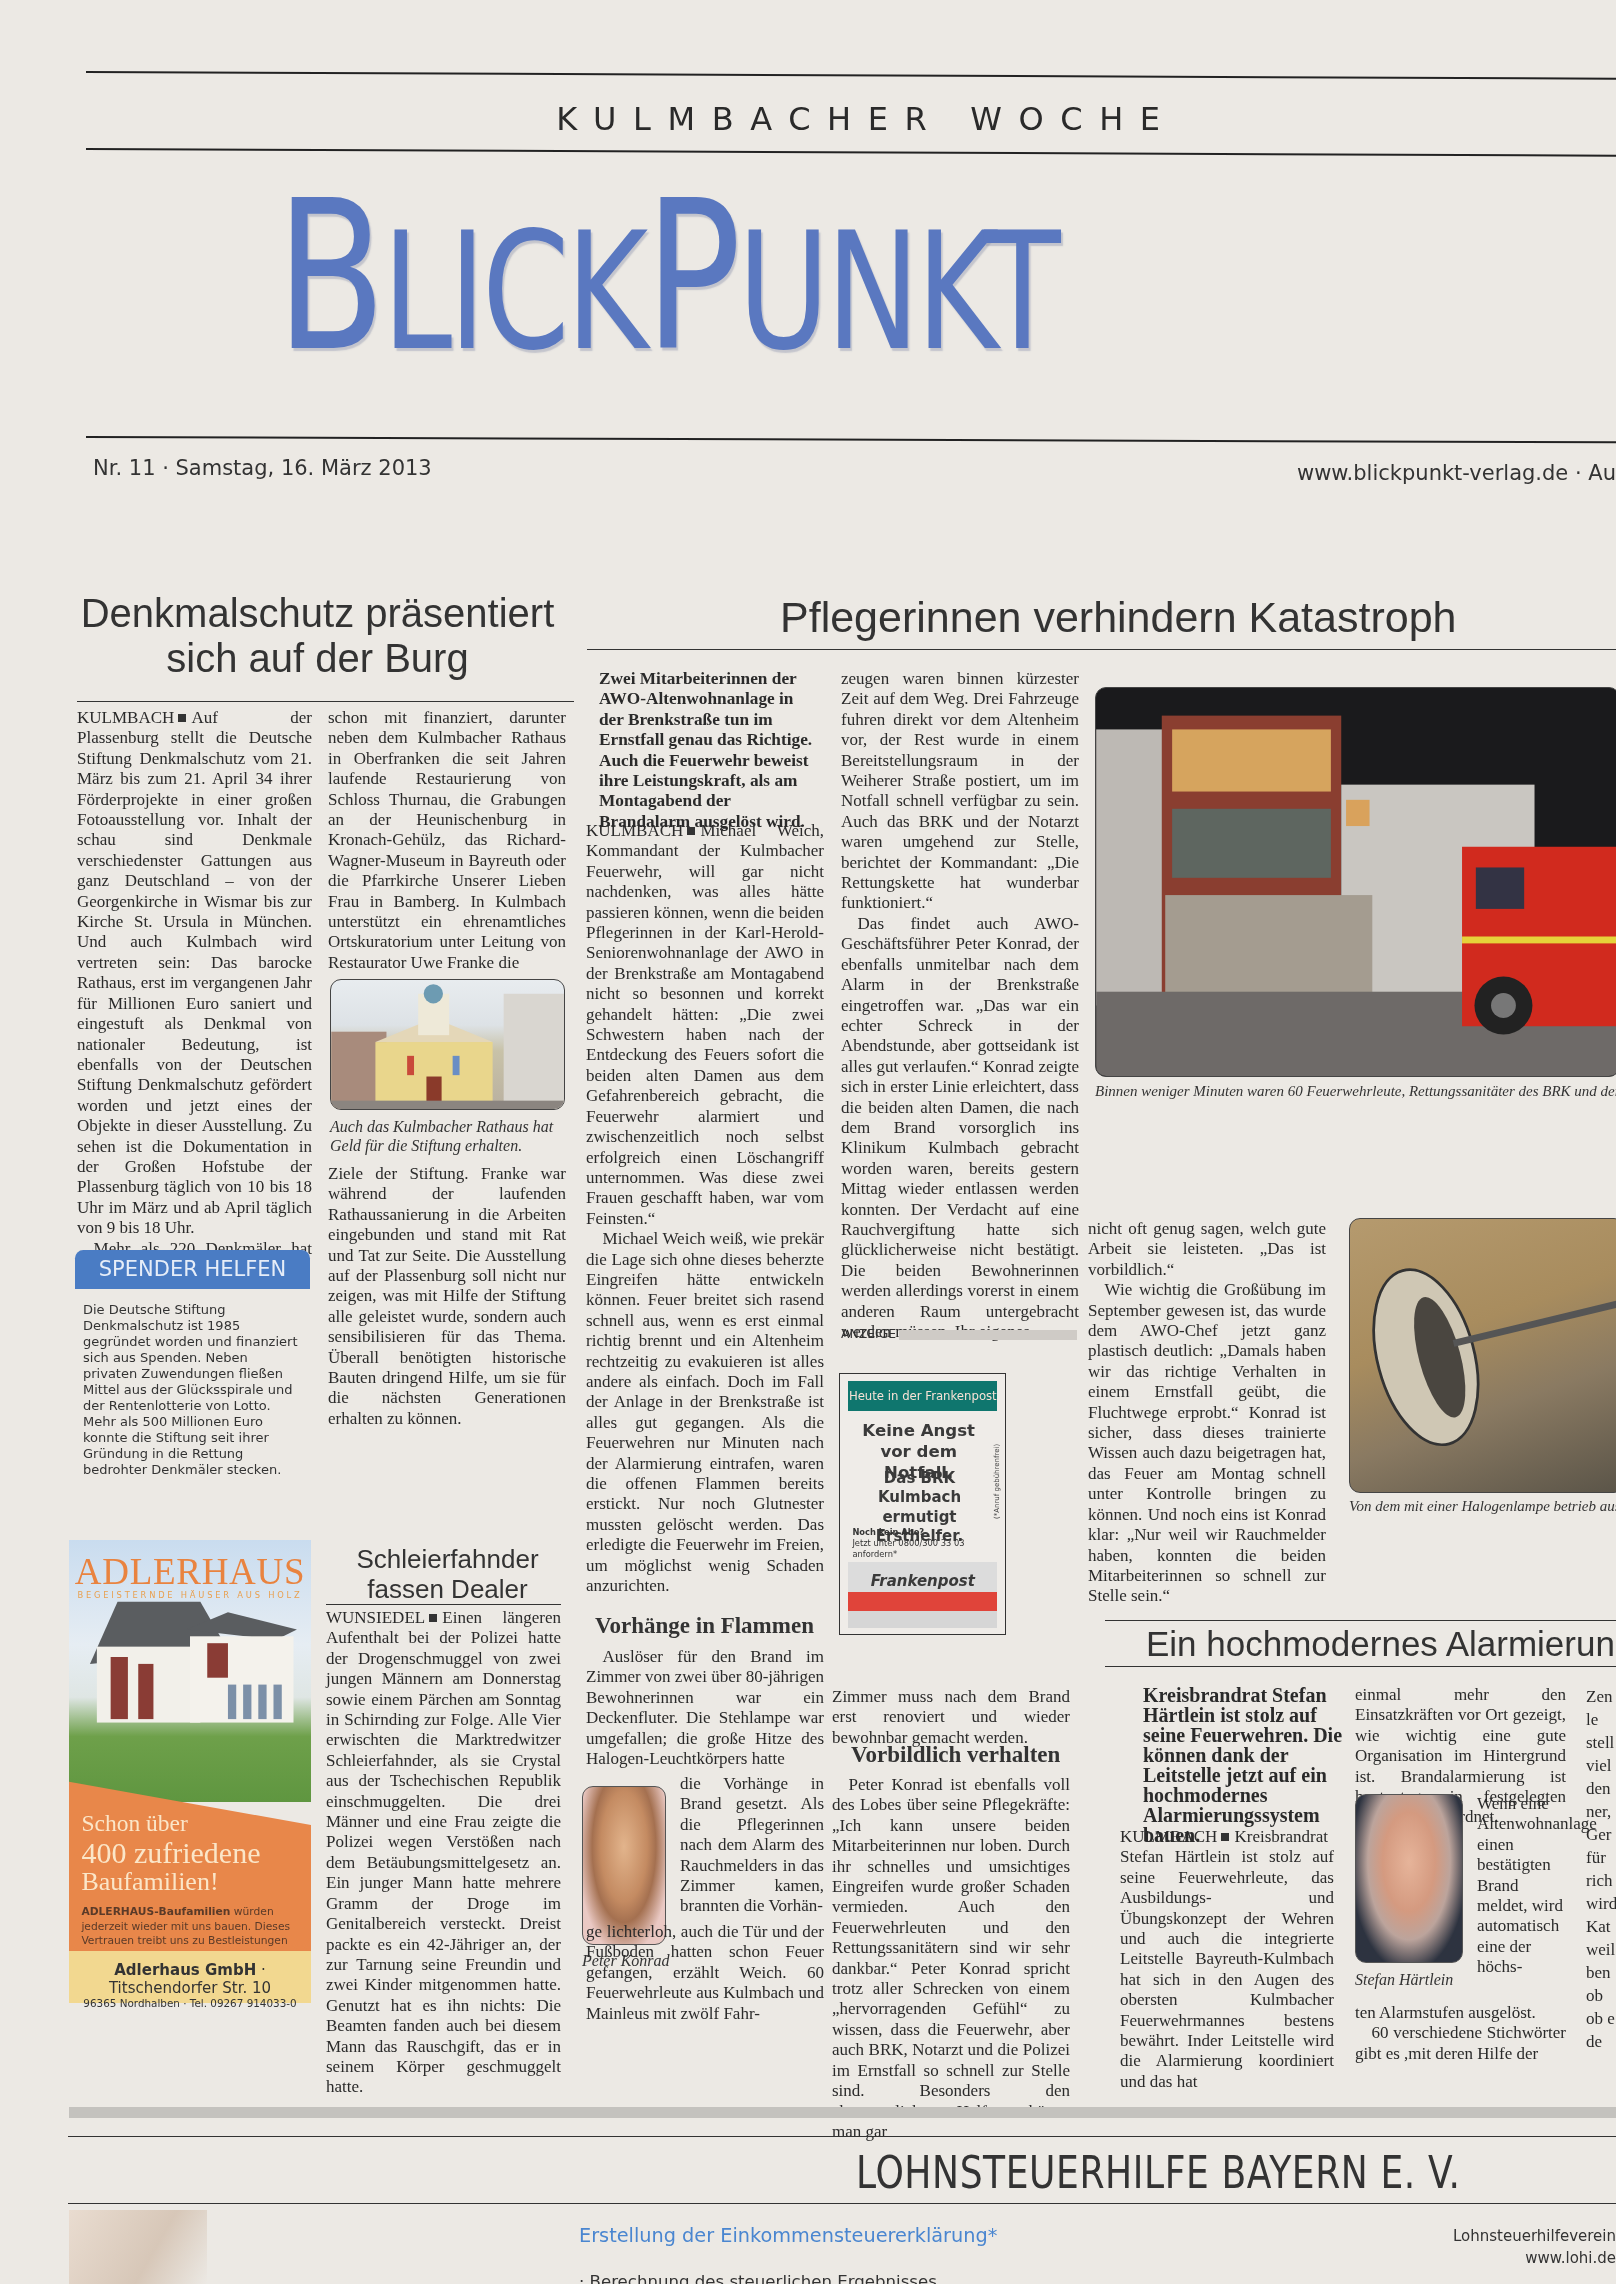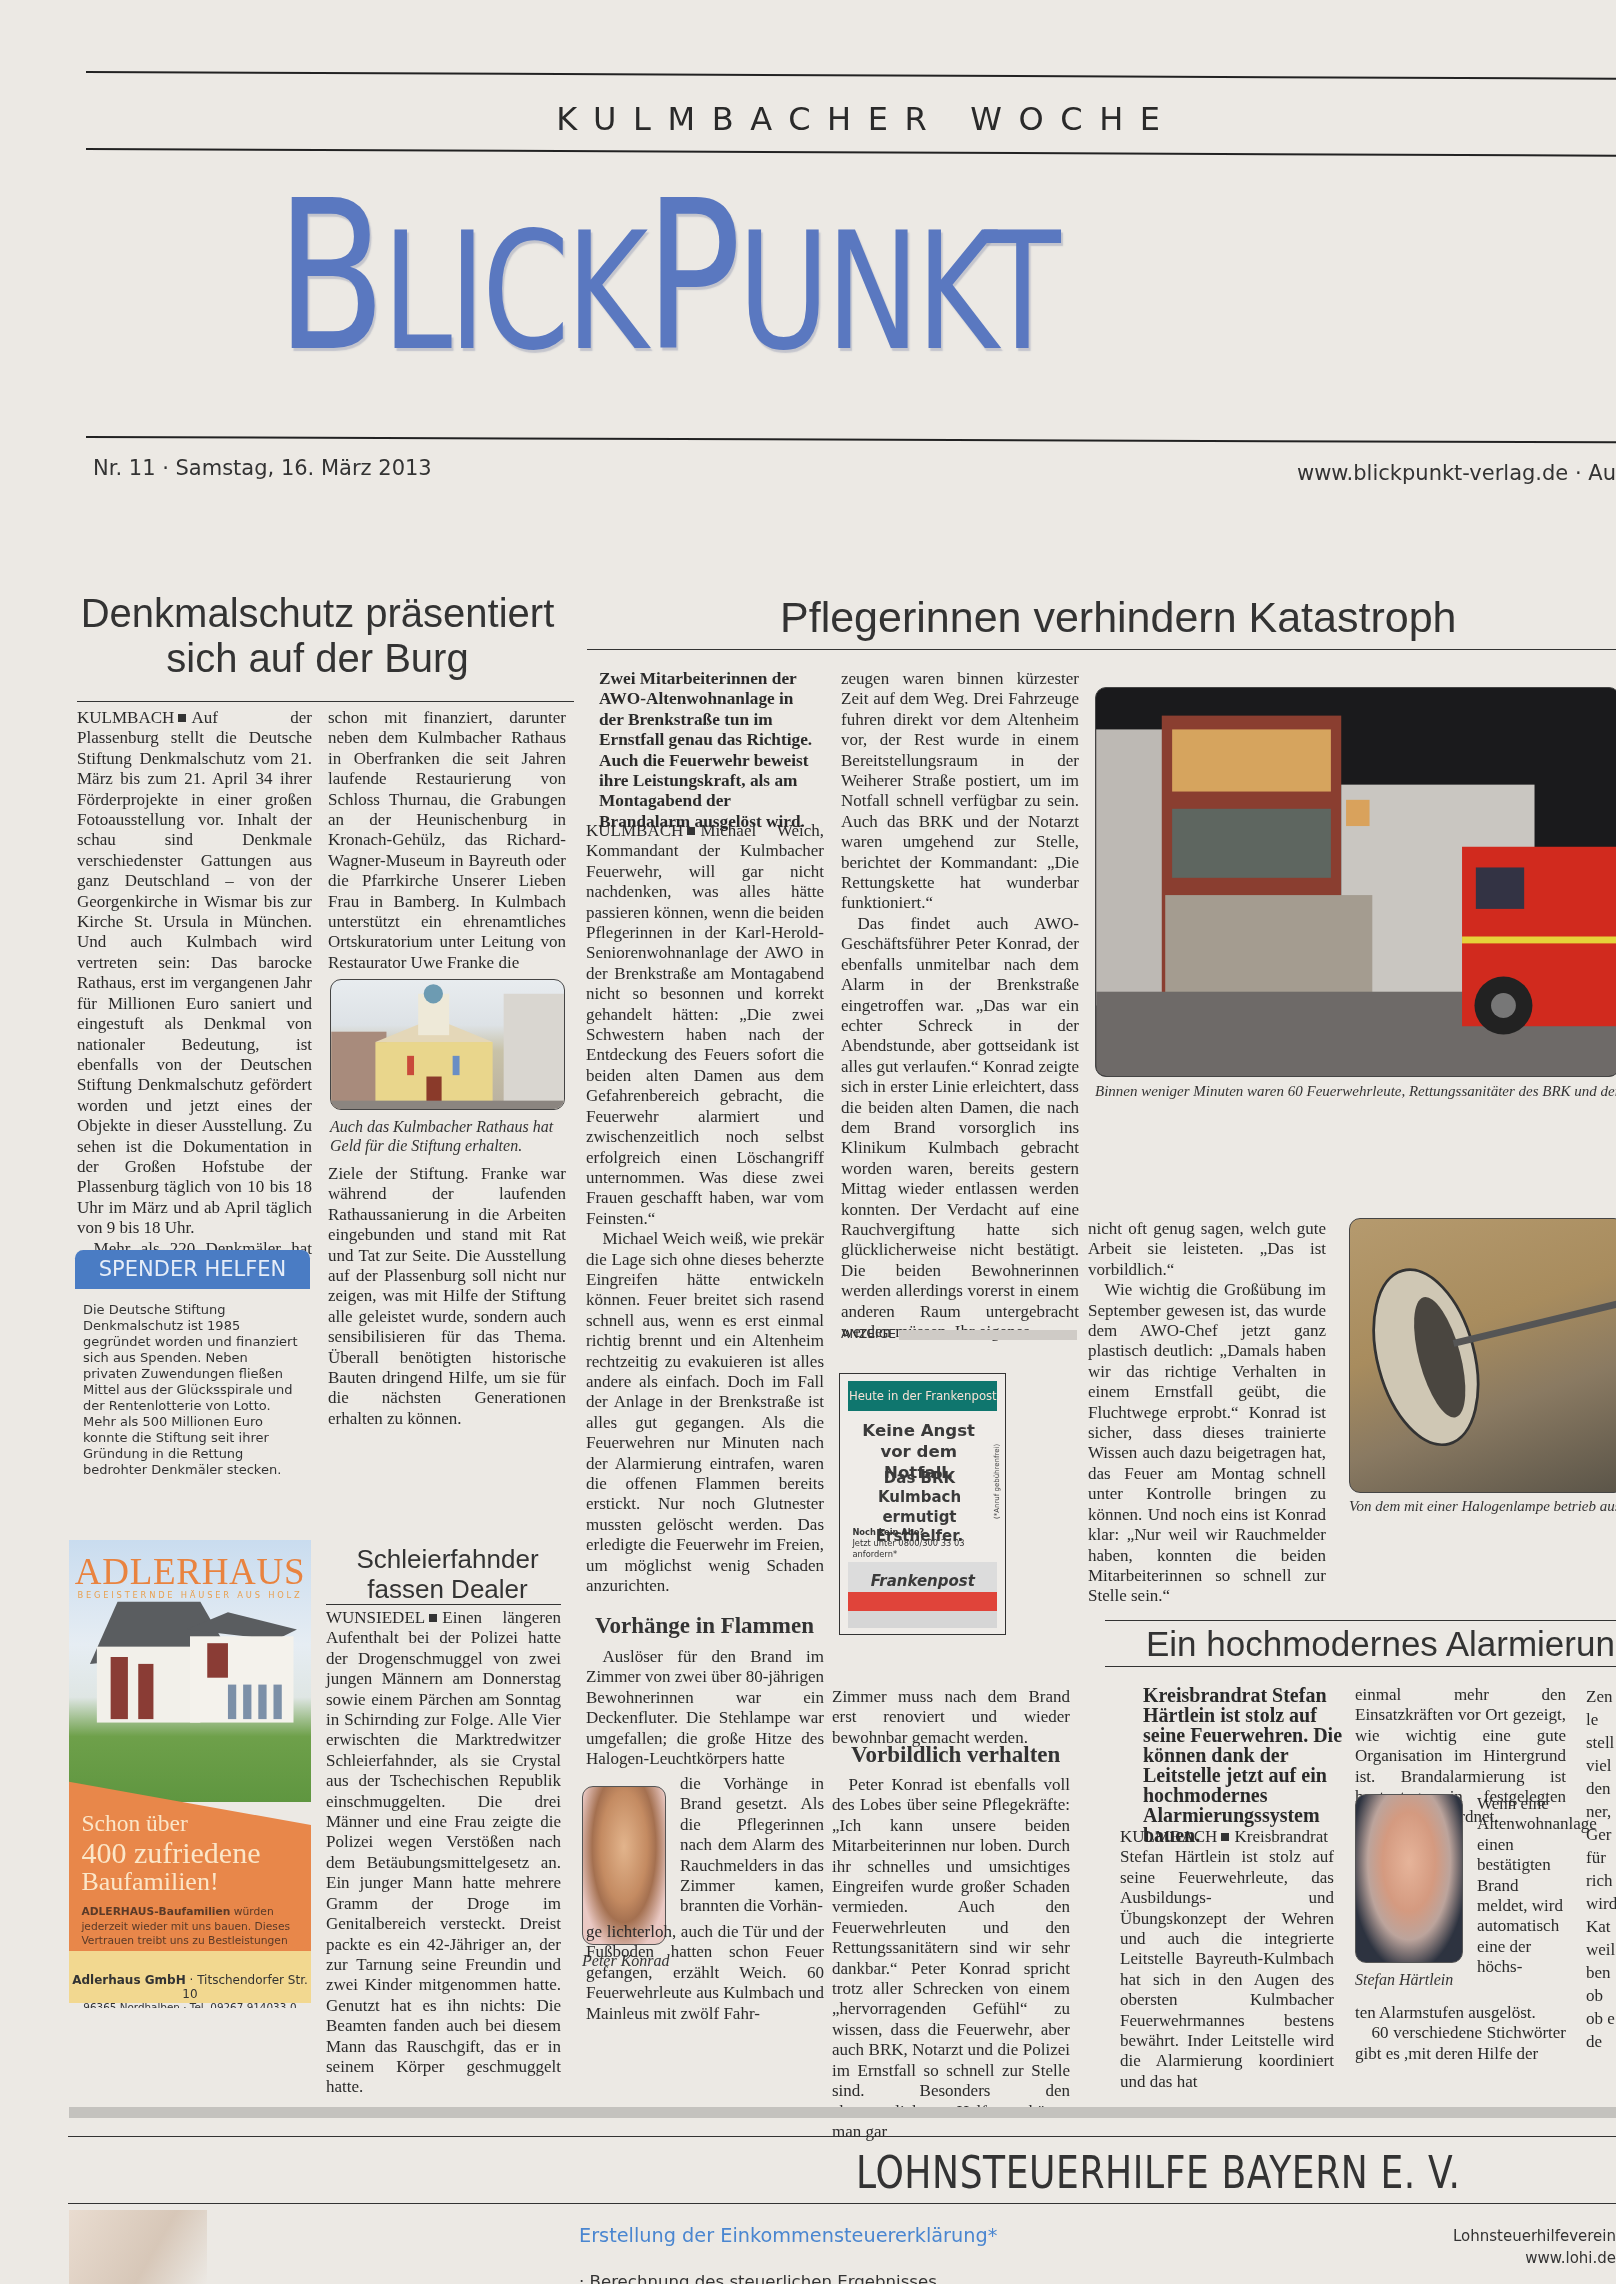--- a/index.html
+++ b/index.html
@@ -103,21 +103,21 @@
     <div style="font-size:23.5px">Schon über</div>
     <div style="font-size:30px">400 zufriedene</div>
     <div style="font-size:26px">Baufamilien!</div>
   </div>
   <div style="position:absolute;left:12.4px;top:365px;width:221px;font-family:'DejaVu Sans',sans-serif;font-size:10.7px;line-height:14.5px;color:#5a3a28">
     <b>ADLERHAUS-Baufamilien</b>
     <span>würden jederzeit wieder mit uns bauen. Dieses Vertrauen treibt uns zu Bestleistungen an.</span>
     <b>Wann lassen Sie sich begeistern?</b>
   </div>
   <div style="position:absolute;left:0;top:411px;width:242px;height:52px;background:#f2d890;text-align:center;font-family:'DejaVu Sans',sans-serif;color:#333">
-    <div style="font-size:12px;padding-top:22px"><b>Adlerhaus GmbH</b><span> · Titschendorfer Str. 10</span></div>
+    <div style="font-size:15px;padding-top:10px"><b>Adlerhaus GmbH</b><span> · Titschendorfer Str. 10</span></div>
     <div style="font-size:10.4px">96365 Nordhalben · Tel. 09267 914033-0</div>
     <div style="font-size:14px;font-weight:bold">www.adlerhaus.de</div>
   </div>
 </div>
 
 <div class="abs headline" style="left:325px;top:1544px;width:245px;text-align:center;font-size:26px;line-height:30px">
   <div>Schleierfahnder</div>
   <div>fassen Dealer</div>
 </div>
 <div class="rule-thin" style="left:326px;top:1604px;width:235px"></div>

